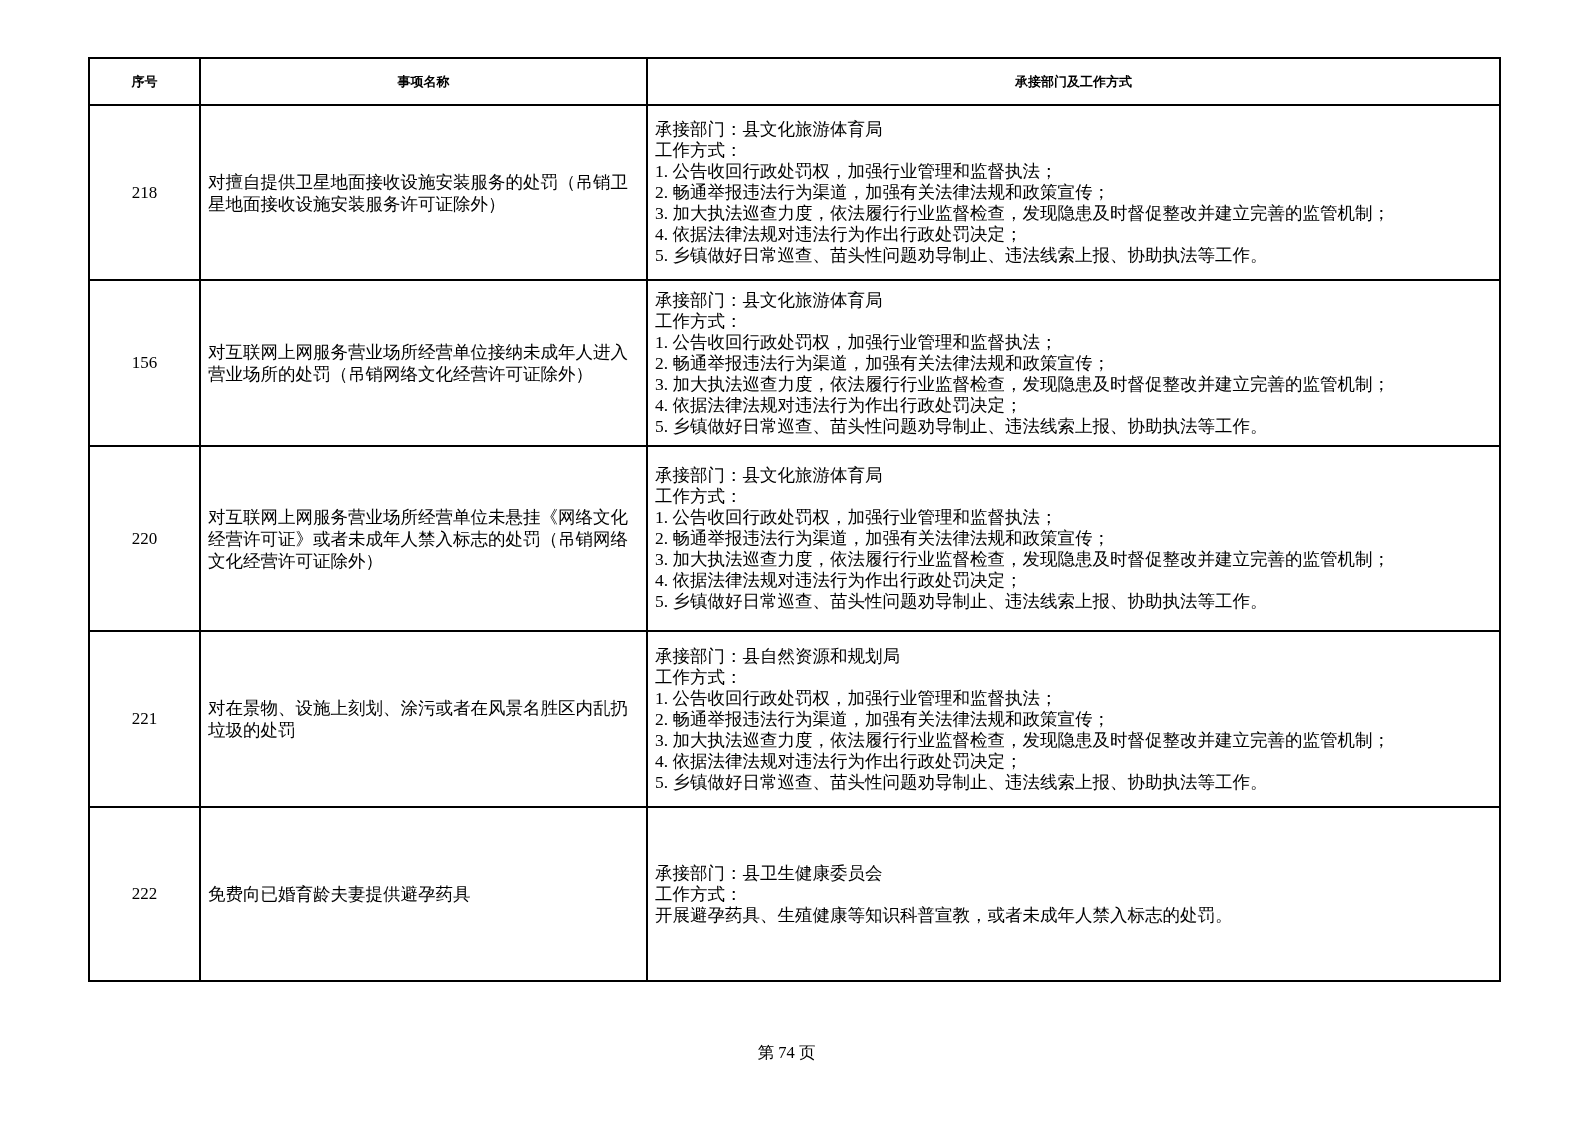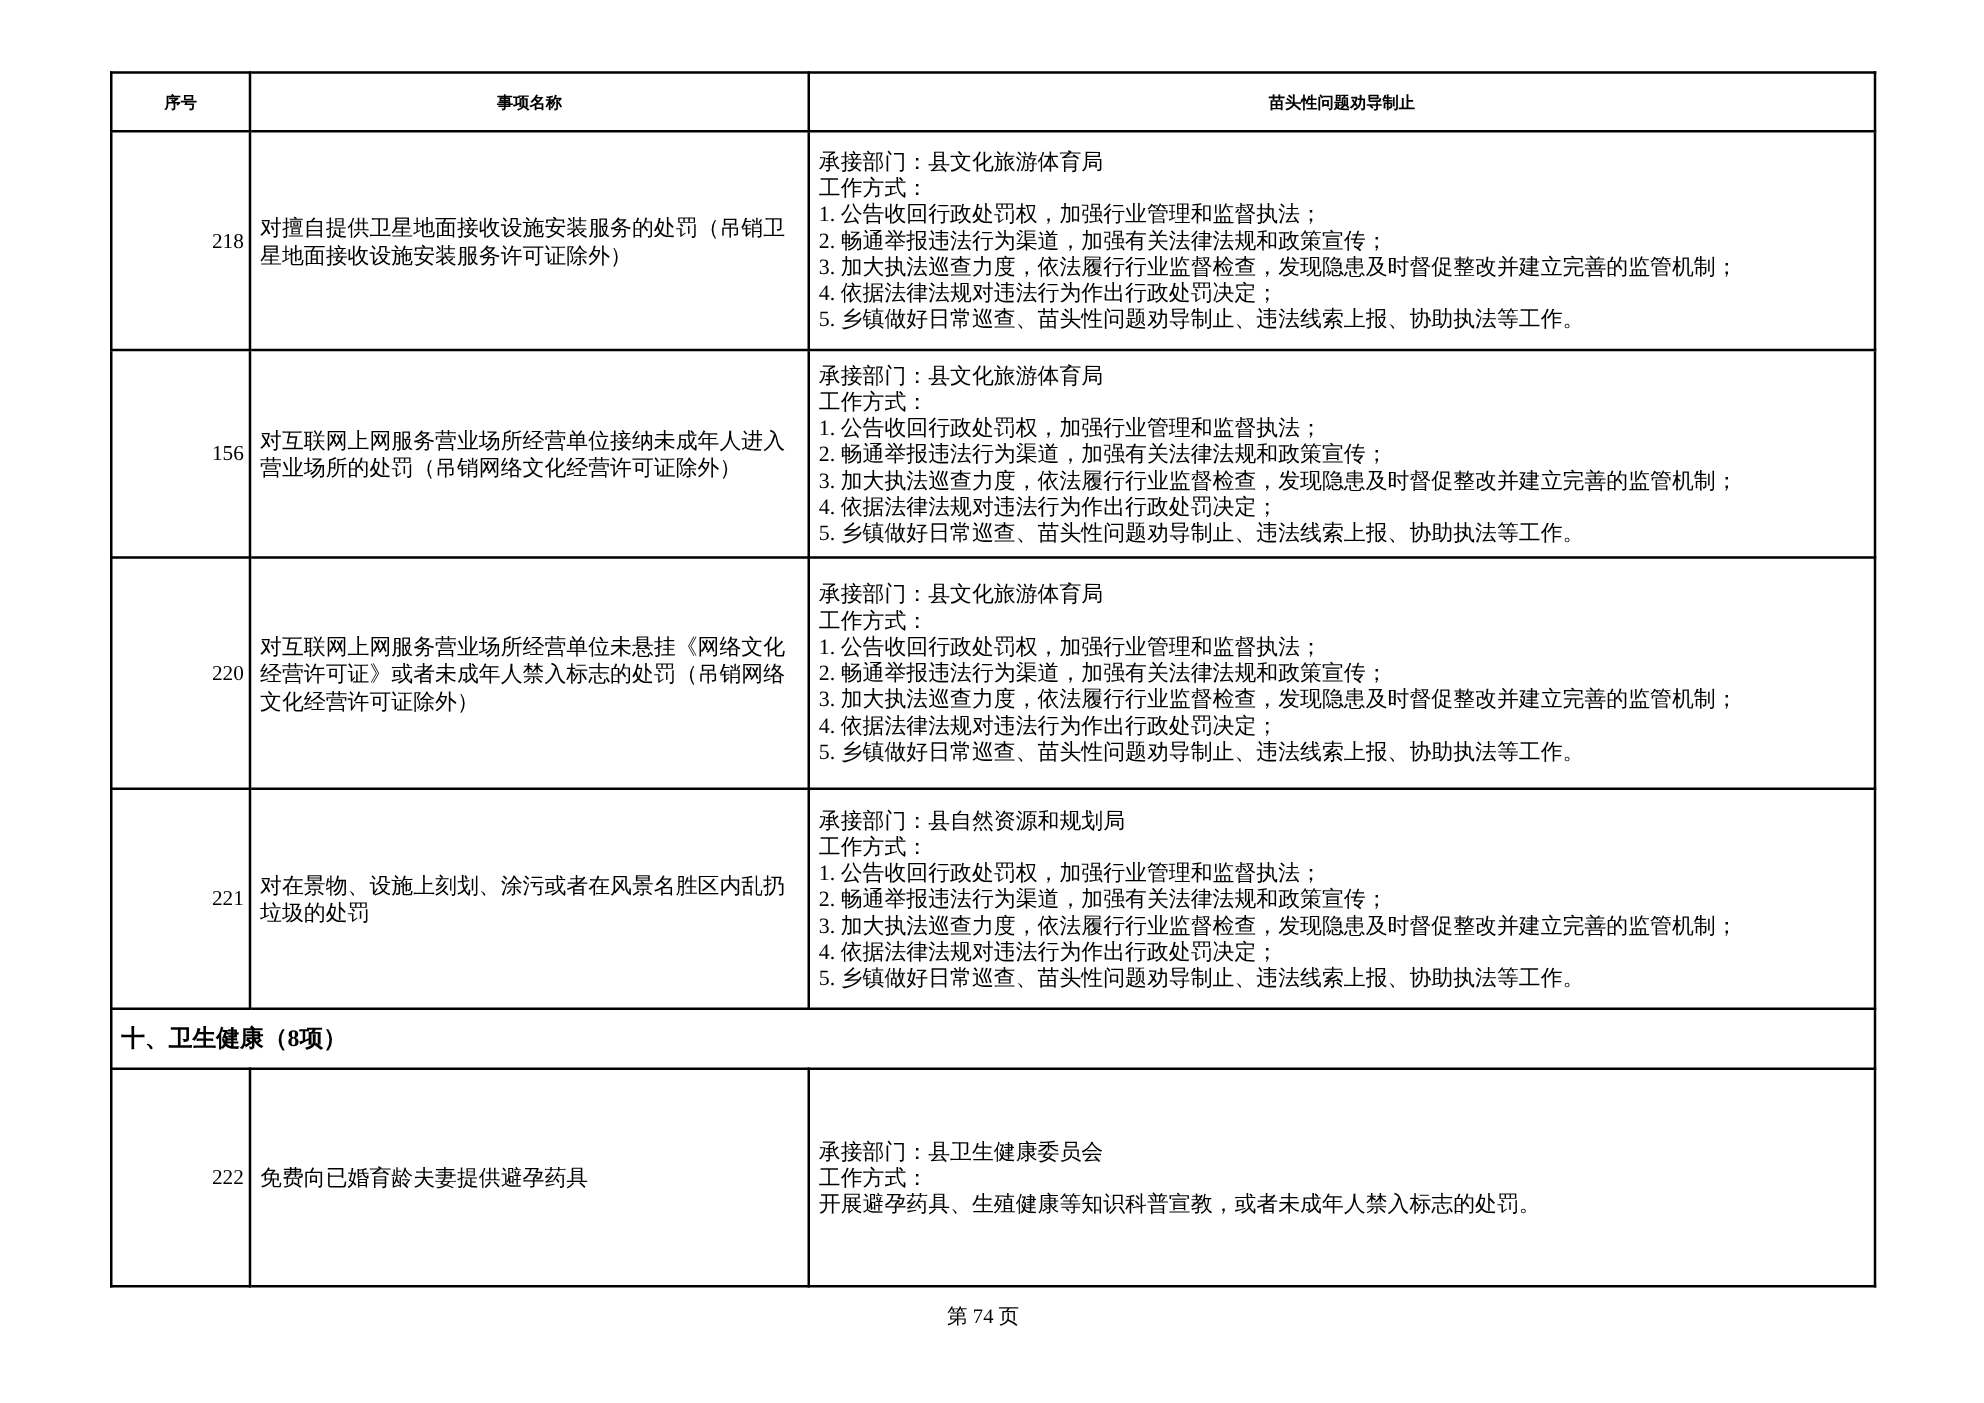--- a/index.html
+++ b/index.html
@@ -29,21 +29,21 @@
     overflow: hidden;
   }
   .doc-table th {
     font-size: 13px;
     font-weight: bold;
     text-align: center;
     height: 45px;
     padding: 0 4px;
   }
   td.num {
-    text-align: right;
+    text-align: center;
     font-size: 17px;
     padding: 0 4px;
   }
   td.name {
     font-size: 17.5px;
     line-height: 22px;
     padding: 2px 7px;
     text-align: left;
     margin-top: 36px;
   }
@@ -78,21 +78,21 @@
 <table class="doc-table">
   <colgroup>
     <col style="width:111px">
     <col style="width:447px">
     <col style="width:853px">
   </colgroup>
   <thead>
     <tr>
       <th>序号</th>
       <th>事项名称</th>
-      <th>苗头性问题劝导制止</th>
+      <th>承接部门及工作方式</th>
     </tr>
   </thead>
   <tbody>
   <tr style="height: 175px;">
         <td class="num">218</td>
         <td class="name">对擅自提供卫星地面接收设施安装服务的处罚（吊销卫星地面接收设施安装服务许可证除外）</td>
         <td class="dept">
           <div class="line">承接部门：县文化旅游体育局</div>
           <div class="line">工作方式：</div>
           <div class="line">1. 公告收回行政处罚权，加强行业管理和监督执法；</div>
@@ -134,23 +134,20 @@
         <td class="dept">
           <div class="line">承接部门：县自然资源和规划局</div>
           <div class="line">工作方式：</div>
           <div class="line">1. 公告收回行政处罚权，加强行业管理和监督执法；</div>
           <div class="line">2. 畅通举报违法行为渠道，加强有关法律法规和政策宣传；</div>
           <div class="line">3. 加大执法巡查力度，依法履行行业监督检查，发现隐患及时督促整改并建立完善的监管机制；</div>
           <div class="line">4. 依据法律法规对违法行为作出行政处罚决定；</div>
           <div class="line">5. 乡镇做好日常巡查、苗头性问题劝导制止、违法线索上报、协助执法等工作。</div>
         </td>
       </tr>
-      <tr style="height: 48px;">
-        <td colspan="3" class="section">十、卫生健康（8项）</td>
-      </tr>
       <tr style="height: 174px;">
         <td class="num">222</td>
         <td class="name">免费向已婚育龄夫妻提供避孕药具</td>
         <td class="dept">
           <div class="line">承接部门：县卫生健康委员会</div>
           <div class="line">工作方式：</div>
           <div class="line">开展避孕药具、生殖健康等知识科普宣教，或者未成年人禁入标志的处罚。</div>
         </td>
       </tr>
     </tbody>

